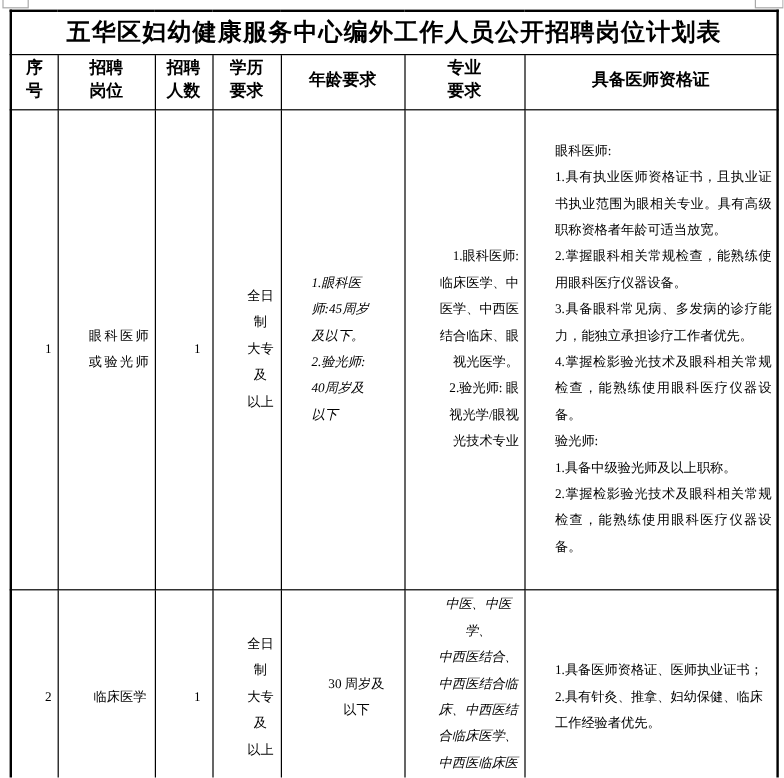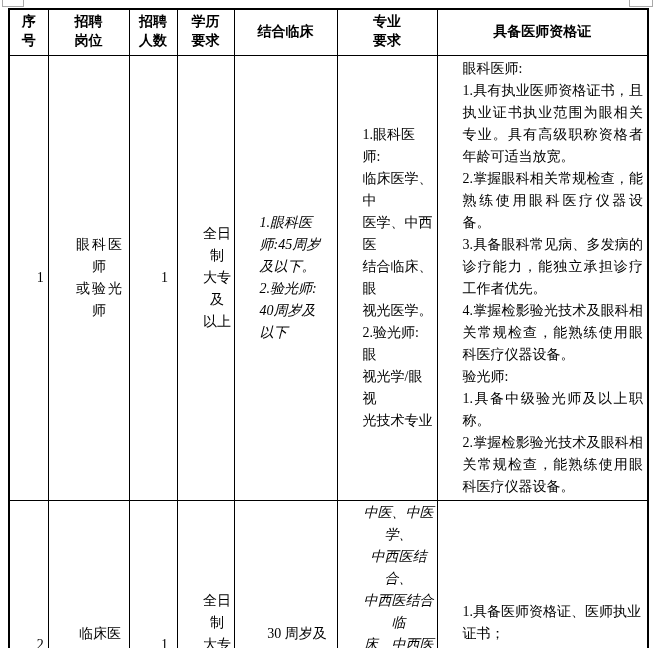--- a/index.html
+++ b/index.html
@@ -50,30 +50,30 @@
   }
   tr.header-row th {
     height: 46px;
     font-size: 14px;
     font-weight: bold;
     text-align: center;
     line-height: 1.35;
     padding: 1px;
   }
   tr.data-row td {
-    font-size: 14px;
+    font-size: 11px;
     line-height: 22px;
     padding-left: 25px;
   }
   tr.row-1 { height: 400px; }
   tr.row-2 { height: 153px; }
   td.center { text-align: center; padding: 1px 2px; }
   td.left   { text-align: left;  padding: 2px 4px; }
   td.justify{ text-align: justify; text-justify: inter-character; padding: 2px 4px; }
-  td.major-1 { line-height: 26px; }
+  td.major-1 { line-height: 26px; text-align: right; }
   td.age-1   { line-height: 25px; font-style: italic; }
   td.pos-1   { line-height: 26px; letter-spacing: 2px; }
   td.edu     { line-height: 25px; }
   td.major-2 { line-height: 21px; font-style: italic; }
   td.other   { line-height: 22px; }
 </style>
 </head>
 <body>
 
 <div class="page">
@@ -84,30 +84,33 @@
     <colgroup>
       <col style="width:39px">
       <col style="width:81px">
       <col style="width:48px">
       <col style="width:57px">
       <col style="width:103px">
       <col style="width:100px">
       <col style="width:211px">
     </colgroup>
     <tbody>
+      <tr>
+        <td class="title-cell" colspan="7">五华区妇幼健康服务中心编外工作人员公开招聘岗位计划表</td>
+      </tr>
       <tr class="header-row">
         <th>序
 号</th>
         <th>招聘
 岗位</th>
         <th>招聘
 人数</th>
         <th>学历
 要求</th>
-        <th>结合临床</th>
+        <th>年龄要求</th>
         <th>专业
 要求</th>
         <th>具备医师资格证</th>
       </tr>
       <tr class="data-row row-1">
         <td class="center">1</td>
         <td class="center pos-1">眼科医师
 或验光师</td>
         <td class="center">1</td>
         <td class="center edu">全日制

